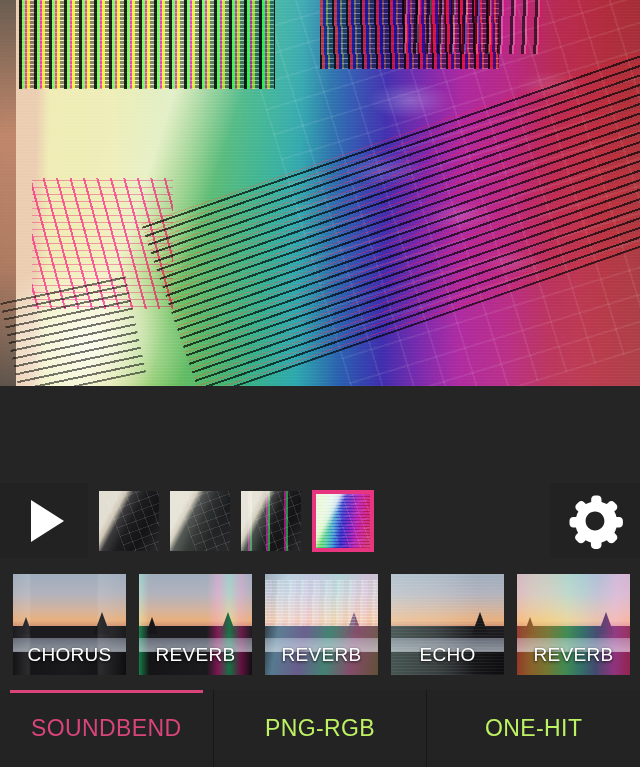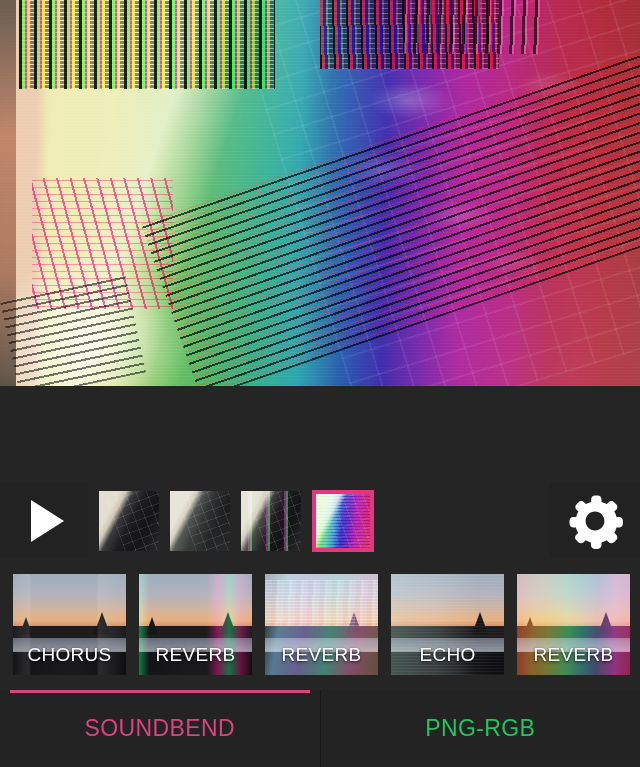--- a/index.html
+++ b/index.html
@@ -571,21 +571,21 @@
     align-items: center;
     justify-content: center;
     background: #232323;
     cursor: pointer;
     border-right: 1px solid #171717;
   }
   .tab:last-child { border-right: none; }
 
   .tab-label {
     font-size: 23px;
-    color: #22c55e;
+    color: #bef264;
     letter-spacing: 0.4px;
     font-family: "Liberation Sans", sans-serif;
   }
 
   .tab.active .tab-label { color: #d9447a; }
 
   .tab-indicator {
     position: absolute;
     left: 10px; right: 10px;
     top: 0;
@@ -717,16 +717,20 @@
     <div class="tab active">
       <span class="tab-indicator"></span>
       <span class="tab-label">SOUNDBEND</span>
     </div>
 
     <div class="tab">
 
       <span class="tab-label">PNG-RGB</span>
     </div>
 
+    <div class="tab">
+
+      <span class="tab-label">ONE-HIT</span>
+    </div>
 
   </div>
 
 </div>
 
 </body></html>

